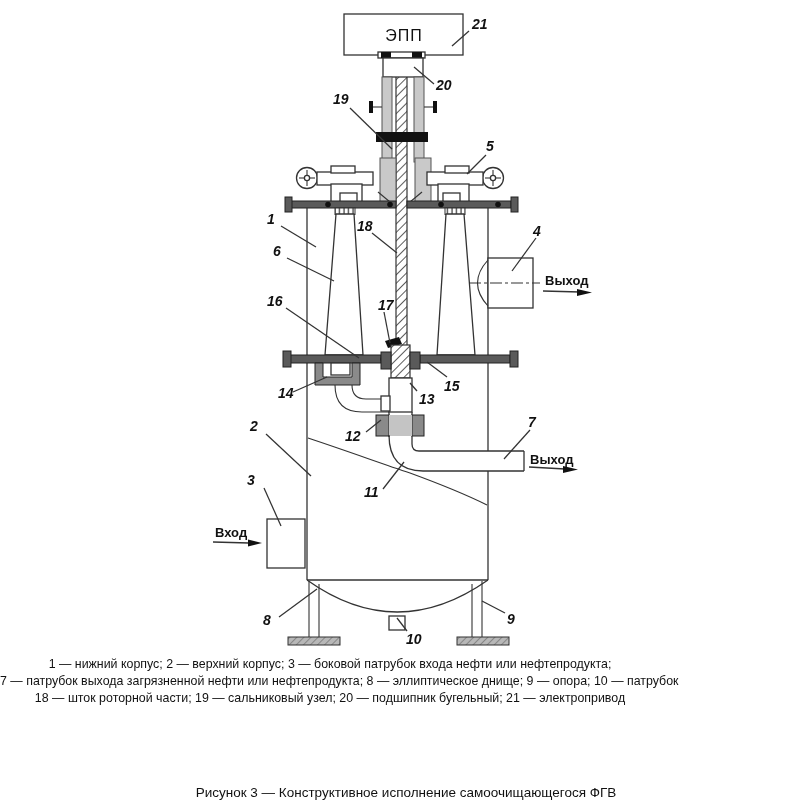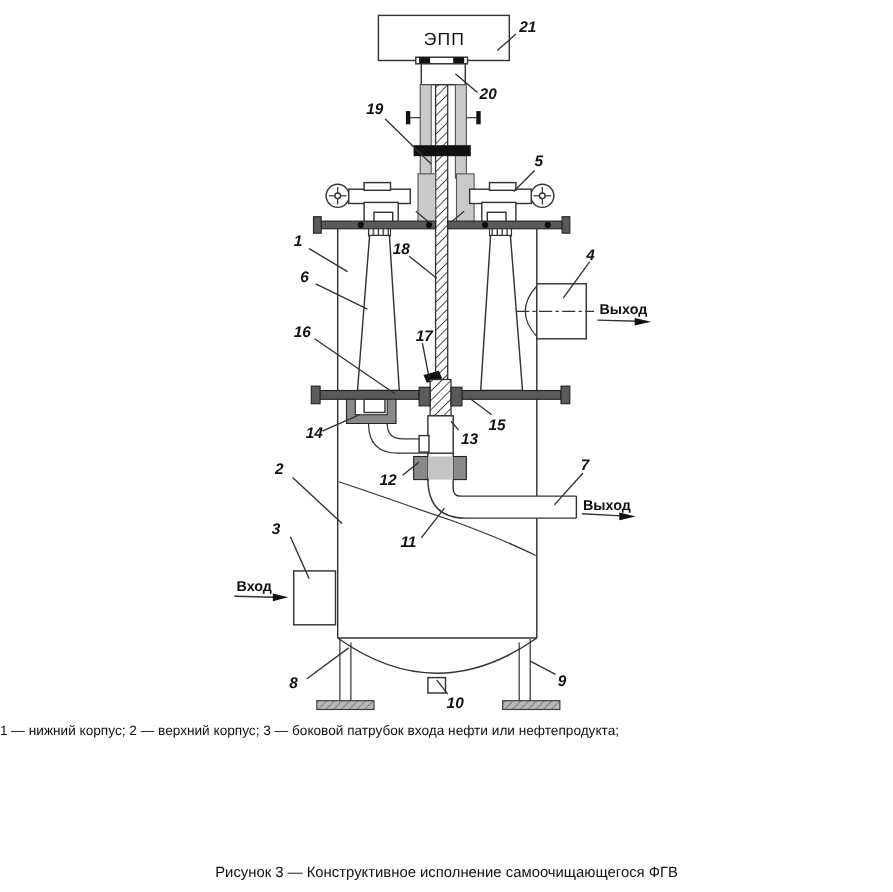--- a/index.html
+++ b/index.html
@@ -1,19 +1,19 @@
 <!DOCTYPE html>
 <html><head>
 <meta charset="utf-8">
 <style>
   html,body{margin:0;padding:0;background:#ffffff;}
   body{width:812px;height:811px;position:relative;font-family:"Liberation Sans",sans-serif;color:#1a1a1a;}
   .stage{position:absolute;left:0;top:0;width:812px;height:811px;background:#fff;}
   svg{position:absolute;left:0;top:0;}
-  .legend{position:absolute;left:0;top:656px;width:660px;text-align:left;
+  .legend{position:absolute;left:0;top:656px;width:660px;text-align:center;
           font-size:12.4px;line-height:17px;color:#111;}
   .legend .lline{white-space:nowrap;}
   .caption{position:absolute;left:0;top:785px;width:812px;text-align:center;
            font-size:13.5px;color:#111;}
   .callout{font:italic 700 14px "Liberation Sans",sans-serif;fill:#111;}
   .flow{font:700 13px "Liberation Sans",sans-serif;fill:#111;}
   .boxlbl{font:400 16px "Liberation Sans",sans-serif;fill:#111;letter-spacing:1px;}
   .ln{stroke:#333;stroke-width:1.3;fill:none;}
   .thin{stroke:#333;stroke-width:1.1;fill:none;}
   .wht{fill:#ffffff;stroke:#333;stroke-width:1.3;}
@@ -232,17 +232,19 @@
     <text class="callout" x="364" y="497">11</text>
     <text class="callout" x="247" y="485">3</text>
     <text class="callout" x="263" y="625">8</text>
     <text class="callout" x="507" y="624">9</text>
     <text class="callout" x="406" y="644">10</text>
   </g>
 </svg>
 
 <div class="legend">
   <div class="lline">1 — нижний корпус; 2 — верхний корпус; 3 — боковой патрубок входа нефти или нефтепродукта;</div>
+  <div class="lline">7 — патрубок выхода загрязненной нефти или нефтепродукта; 8 — эллиптическое днище; 9 — опора; 10 — патрубок</div>
+  <div class="lline">18 — шток роторной части; 19 — сальниковый узел; 20 — подшипник бугельный; 21 — электропривод</div>
 </div>
 
 <div class="caption">Рисунок 3 — Конструктивное исполнение самоочищающегося ФГВ</div>
 
 </div>
 
 </body></html>

